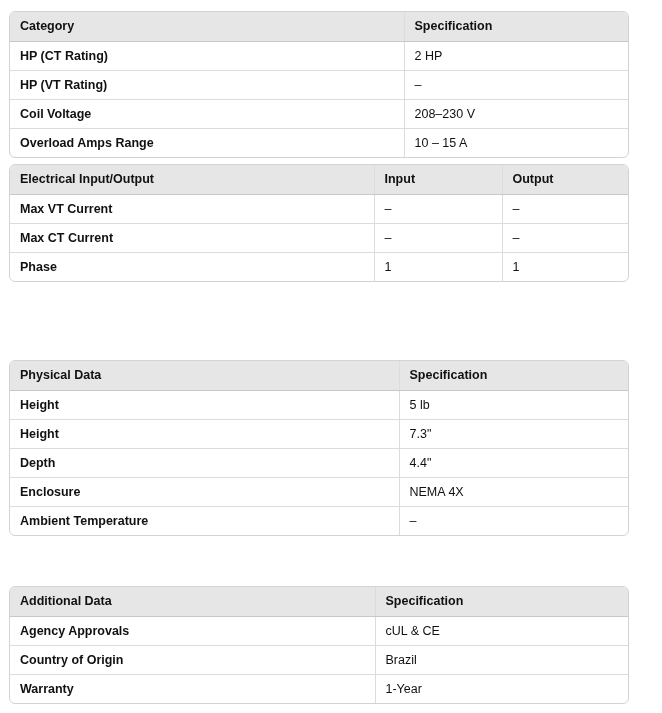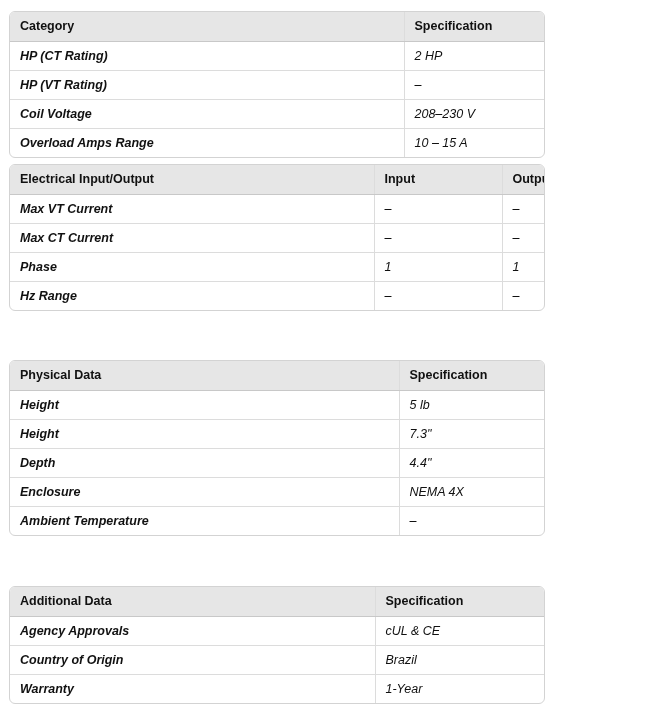--- a/index.html
+++ b/index.html
@@ -1,21 +1,21 @@
 <!DOCTYPE html>
 <html><head>
 <meta charset="utf-8">
 <style>
   html, body { margin: 0; padding: 0; background: #ffffff; }
   body { width: 662px; height: 713px; position: relative; font-family: "Liberation Sans", "DejaVu Sans", sans-serif; font-size: 12.5px; color: #111; }
-  .tbl { position: absolute; left: 9px; width: 536px; border: 1px solid #d3d3d3; border-radius: 6px; overflow: hidden; background: #fff; box-sizing: border-box; }
+  .tbl { position: absolute; left: 9px; width: 620px; border: 1px solid #d3d3d3; border-radius: 6px; overflow: hidden; background: #fff; box-sizing: border-box; }
   table { border-collapse: collapse; width: 100%; table-layout: fixed; }
   th, td { height: 29px; padding: 0 0 0 10px; text-align: left; box-sizing: border-box; border-bottom: 1px solid #dcdcdc; border-right: 1px solid #dcdcdc; vertical-align: middle; white-space: nowrap; }
   th { background: #e6e6e6; font-weight: bold; border-bottom: 1px solid #c8c8c8; }
-  td { font-weight: normal; font-style: italic; }
+  td { font-weight: normal; }
   td.label { font-weight: bold; }
   tr:last-child td { border-bottom: none; }
   th:last-child, td:last-child { border-right: none; }
 </style>
 </head>
 <body>
 
 <div class="tbl" style="top:11px;">
   <table>
     <colgroup>
@@ -71,25 +71,20 @@
       </tr>
       <tr>
         <td class="label">Max CT Current</td>
         <td>–</td>
         <td>–</td>
       </tr>
       <tr>
         <td class="label">Phase</td>
         <td>1</td>
         <td>1</td>
-      </tr>
-      <tr>
-        <td class="label">Hz Range</td>
-        <td>–</td>
-        <td>–</td>
       </tr>
     </tbody>
   </table>
 </div>
 
 <div class="tbl" style="top:360px;">
   <table>
     <colgroup>
         <col style="width:389px">
         <col>

